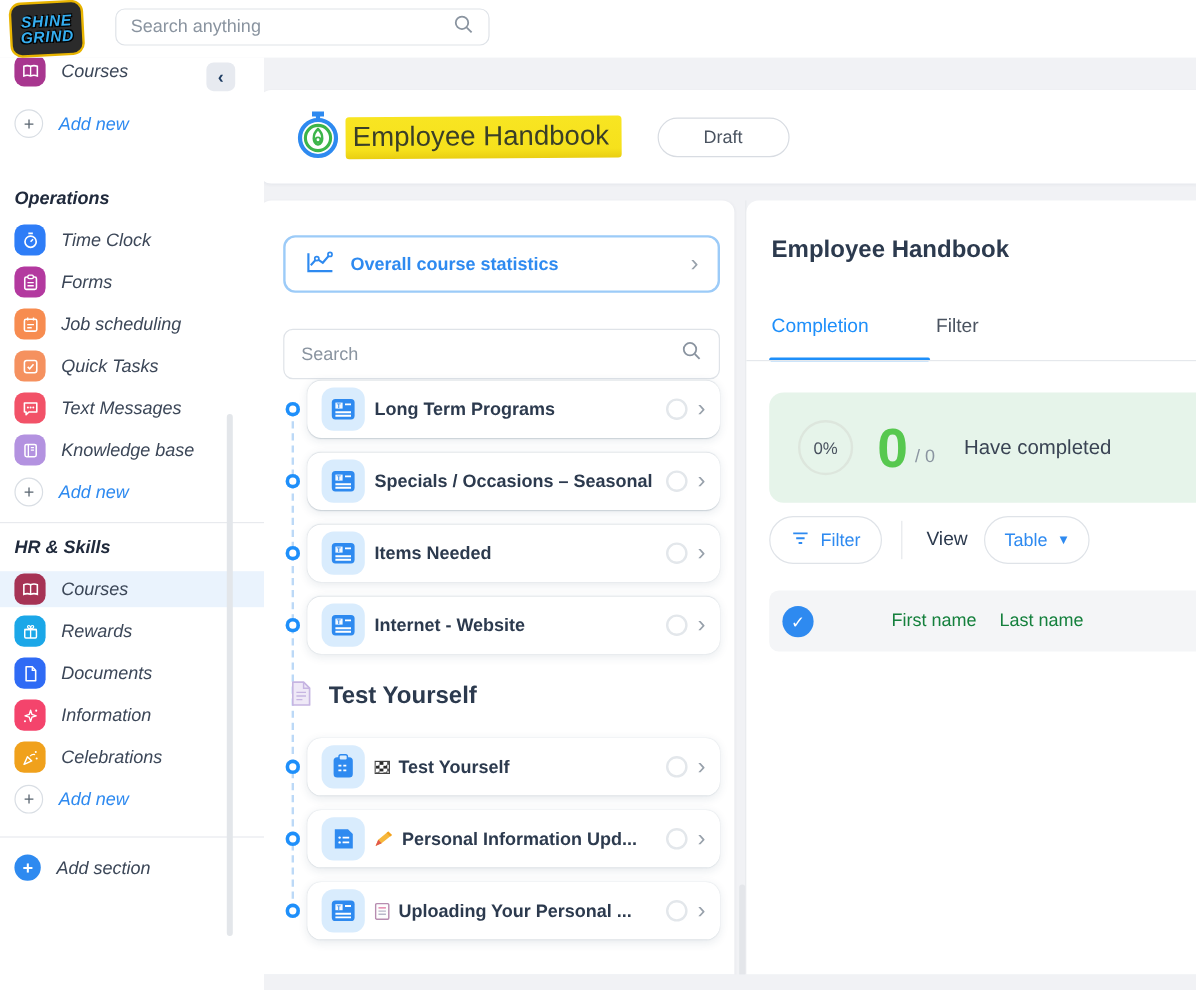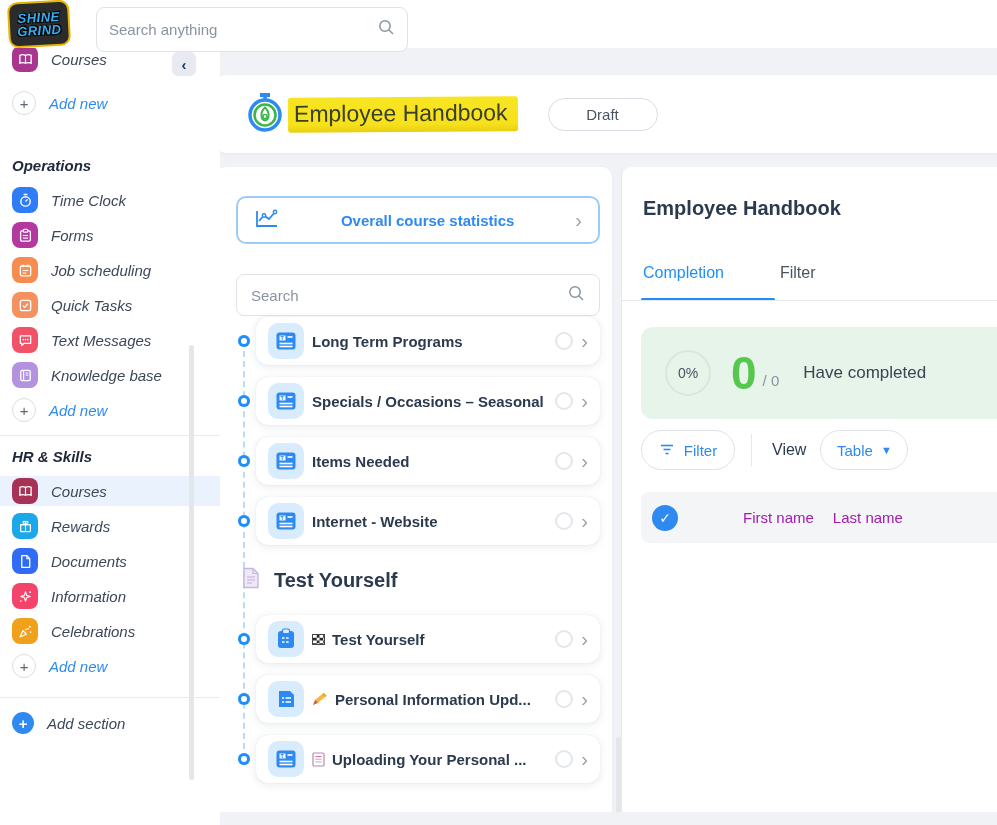--- a/index.html
+++ b/index.html
@@ -6,21 +6,21 @@
   html,body { width:997px; height:825px; overflow:hidden;
     font-family:"Liberation Sans", sans-serif; background:#f1f2f5; color:#3c4758; }
 
   
   .topbar { position:absolute; left:0; top:0; width:997px; height:48px; background:#fff; z-index:30; }
   .logo { position:absolute; left:8px; top:1px; width:62px; height:46px; background:#2b2b2b;
     border-radius:10px; display:flex; flex-direction:column; align-items:center; justify-content:center;
     line-height:1; transform:rotate(-3deg); border:2px solid #e8b400; }
   .logo span { font-weight:bold; font-style:italic; font-size:13px; color:#35aef0;
     text-shadow:1px 1px 0 #000, -1px 1px 0 #000, 1px -1px 0 #000; letter-spacing:.5px; }
-  .topsearch { position:absolute; left:96px; top:7px; width:312px; height:45px; border:1px solid #dfe3e8;
+  .topsearch { position:absolute; left:96px; top:7px; width:312px; height:31px; border:1px solid #dfe3e8;
     border-radius:8px; background:#fff; display:flex; align-items:center; padding:0 12px; }
   .topsearch input { flex:1; border:none; outline:none; font-size:15px; color:#3c4758;
     font-family:"Liberation Sans",sans-serif; background:transparent; }
   .topsearch input::placeholder, .panel-search input::placeholder { color:#8a94a0; opacity:1; }
 
   
   .sidebar { position:absolute; left:0; top:48px; width:220px; height:777px; background:#fff; z-index:20; overflow:hidden;font-style:italic; }
   .srow { height:30px; margin:5px 0; display:flex; align-items:center; gap:13px; padding-left:12px;
     font-size:15px; color:#3c4758; cursor:pointer; }
   .srow.active { background:#eaf3fd; }
@@ -51,21 +51,21 @@
 
   .left-panel { position:absolute; left:216px; top:167px; width:396px; height:645px; background:#fff;
     border-radius:10px 10px 0 0; box-shadow:0 1px 3px rgba(20,40,70,.05); }
   .mid-line { position:absolute; left:621px; top:167px; width:1px; height:645px; background:#e8eaee; }
   .mid-scroll { position:absolute; left:616px; top:737px; width:5px; height:78px; background:#e4e6ea; border-radius:3px; }
   .right-panel { position:absolute; left:622px; top:167px; width:375px; height:645px; background:#fff;
     border-radius:10px 0 0 0; }
 
   
   .stats-btn { position:absolute; left:20px; top:29px; width:364px; height:48px; border:2px solid #9ccbf8;
-    border-radius:10px; background:#fff; display:flex; align-items:center; gap:12px; padding:0 16px; cursor:pointer;text-align:center; }
+    border-radius:10px; background:#fff; display:flex; align-items:center; gap:12px; padding:0 16px; cursor:pointer; }
   .stats-btn .lbl { font-size:15px; font-weight:bold; color:#2e8af0; flex:1; }
   .panel-search { position:absolute; left:20px; top:107px; width:364px; height:42px; border:1px solid #dfe3e8;
     border-radius:8px; display:flex; align-items:center; padding:0 14px; background:#fff; }
   .panel-search input { flex:1; border:none; outline:none; font-size:15px; background:transparent;
     font-family:"Liberation Sans",sans-serif; }
 
   .timeline { position:absolute; left:27px; top:174px; width:0; height:418px; border-left:2px dashed #bcd9f7; }
   .tl-dot { position:absolute; left:22px; width:12px; height:12px; border-radius:50%; background:#1e8ffa;
     box-shadow:inset 0 0 0 3px #1e8ffa, inset 0 0 0 6px #fff; }
   .course-card { position:absolute; left:40px; width:344px; height:48px; background:#fff; border-radius:12px;
@@ -101,21 +101,21 @@
     align-items:center; justify-content:center; gap:9px; color:#2e8af0; font-size:15px; cursor:pointer; background:#fff; }
   .tb-div { width:1px; height:32px; background:#e5e8ec; margin:0 16px; }
   .view-lbl { font-size:16px; color:#2c3a4e; margin:0 14px 0 4px; }
   .table-pill { width:88px; height:40px; border:1px solid #dfe3e8; border-radius:20px; display:flex;
     align-items:center; justify-content:center; gap:8px; color:#2e8af0; font-size:15px; cursor:pointer; background:#fff; }
   .caret { font-size:11px; color:#2e8af0; }
   .thead-band { position:absolute; left:19px; top:325px; width:356px; height:51px; background:#f4f5f7;
     border-radius:8px 0 0 8px; display:flex; align-items:center; }
   .check-circle { width:26px; height:26px; border-radius:50%; background:#2e8af0; color:#fff; margin-left:11px;
     display:flex; align-items:center; justify-content:center; font-size:14px; cursor:pointer; }
-  .th { font-size:15px; color:#a21caf; }
+  .th { font-size:15px; color:#15803d; }
   .th.first { margin-left:65px; } .th.last { margin-left:19px; }
   .bottom-strip { position:absolute; left:196px; top:812px; width:801px; height:13px; background:#f1f2f5; }
 </style>
 </head>
 <body>
 
 <div class="topbar">
   <div class="logo">
     <span>SHINE</span>
     <span>GRIND</span>

